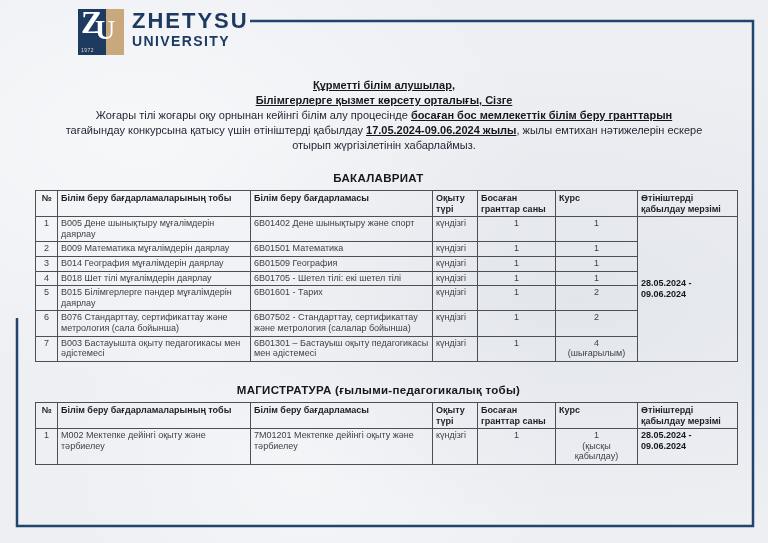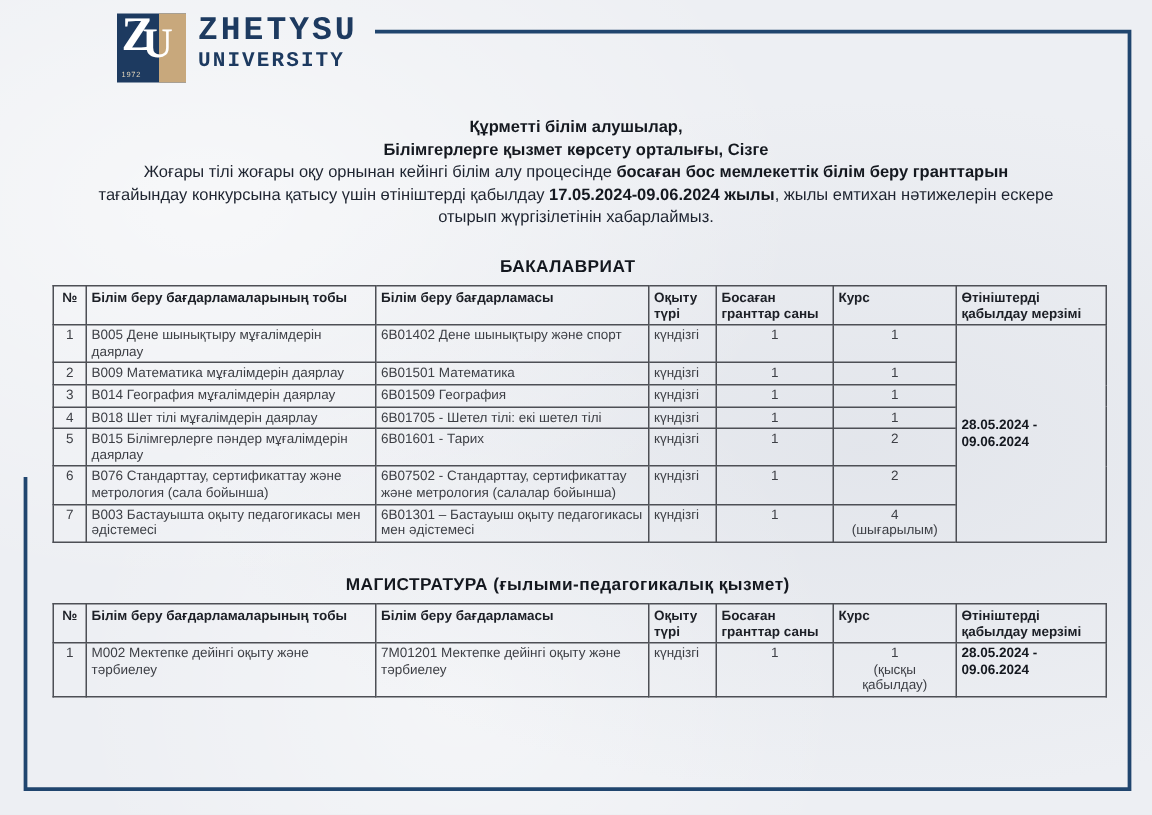--- a/index.html
+++ b/index.html
@@ -17,28 +17,28 @@
       #edeff3;
   }
   .frame{position:absolute;left:0;top:0;pointer-events:none;}
 
   
   .logo-mark{position:absolute;left:78px;top:9px;width:46px;height:46px;background:#1d3a60;}
   .logo-tan{position:absolute;right:0;top:0;width:18px;height:46px;background:#c8a87c;}
   .logo-z{position:absolute;left:3px;top:-5px;font-family:"Liberation Serif",serif;font-weight:bold;font-size:32px;color:#fff;}
   .logo-u{position:absolute;left:17px;top:5px;font-family:"Liberation Serif",serif;font-weight:bold;font-size:28px;color:#fff;}
   .logo-year{position:absolute;left:3px;bottom:2px;font-size:5px;letter-spacing:.5px;color:#e6d9bd;}
-  .wordmark{position:absolute;left:132px;top:9px;color:#1d3a60;font-family:Liberation Mono, monospace;}
+  .wordmark{position:absolute;left:132px;top:9px;color:#1d3a60;font-family:Liberation Sans, sans-serif;}
   .wm-top{font-size:22px;font-weight:bold;letter-spacing:2px;line-height:24px;}
   .wm-bottom{font-size:14px;font-weight:600;letter-spacing:1.4px;line-height:16px;}
 
   
   .intro{position:absolute;left:24px;right:24px;top:78px;text-align:center;color:#1e2430;}
   .intro p{margin:0;font-size:11px;line-height:15px;}
-  .intro .b, .intro strong{font-weight:bold;color:#14181f;}
+  .intro .b, .intro strong{font-weight:bold;color:#14181f;text-decoration:underline;}
 
   .sec-title{
     position:absolute;left:0;right:11px;margin:0;text-align:center;
     font-size:11.5px;font-weight:bold;color:#14181f;letter-spacing:.3px;
   }
   #bachelor-title{top:172px;}
   #master-title{top:384px;}
 
   
   table{
@@ -164,21 +164,21 @@
           <td>В003 Бастауышта оқыту педагогикасы мен әдістемесі</td>
           <td>6В01301 – Бастауыш оқыту педагогикасы мен әдістемесі</td>
           <td>күндізгі</td>
           <td class="c-center">1</td>
           <td class="c-center pre">4
 (шығарылым)</td>
         </tr>
       </tbody>
   </table>
 
-  <h2 class="sec-title" id="master-title">МАГИСТРАТУРА (ғылыми-педагогикалық қызмет)</h2>
+  <h2 class="sec-title" id="master-title">МАГИСТРАТУРА (ғылыми-педагогикалық тобы)</h2>
 
   <table id="master-table">
     <colgroup>
         <col class="c1">
         <col class="c2">
         <col class="c3">
         <col class="c4">
         <col class="c5">
         <col class="c6">
         <col class="c7">

